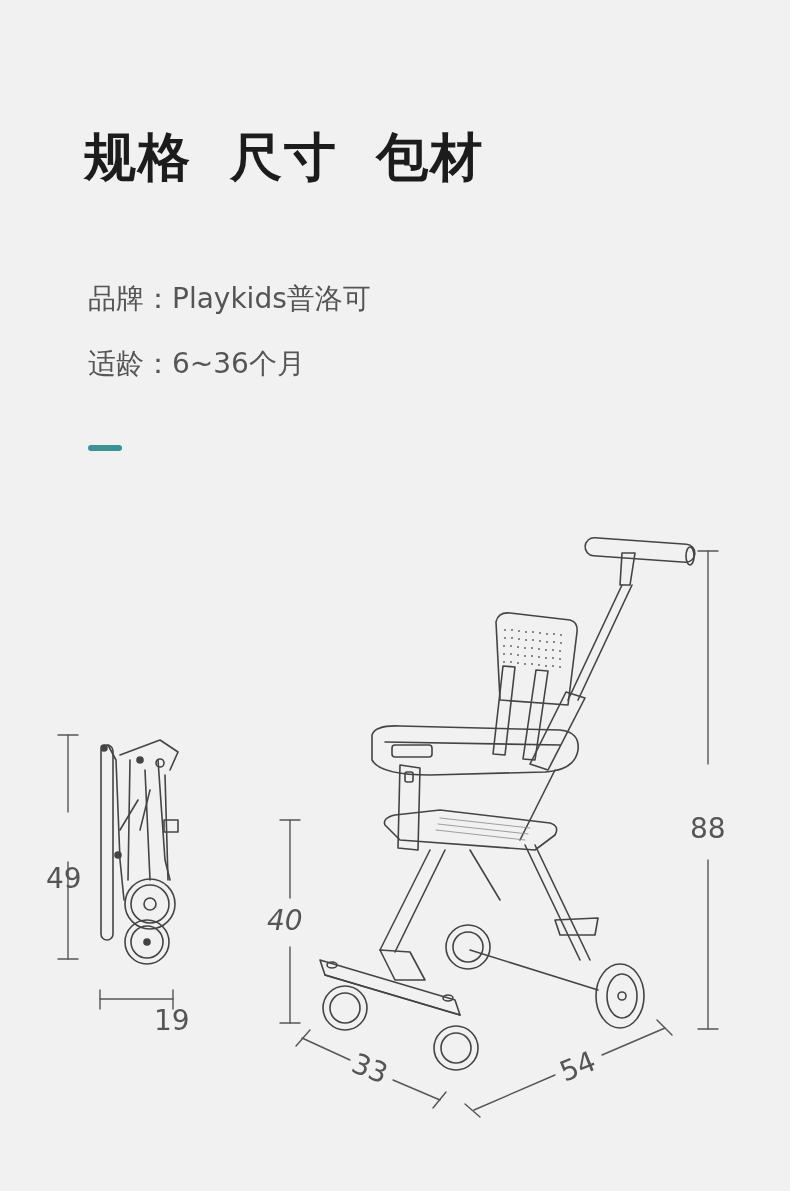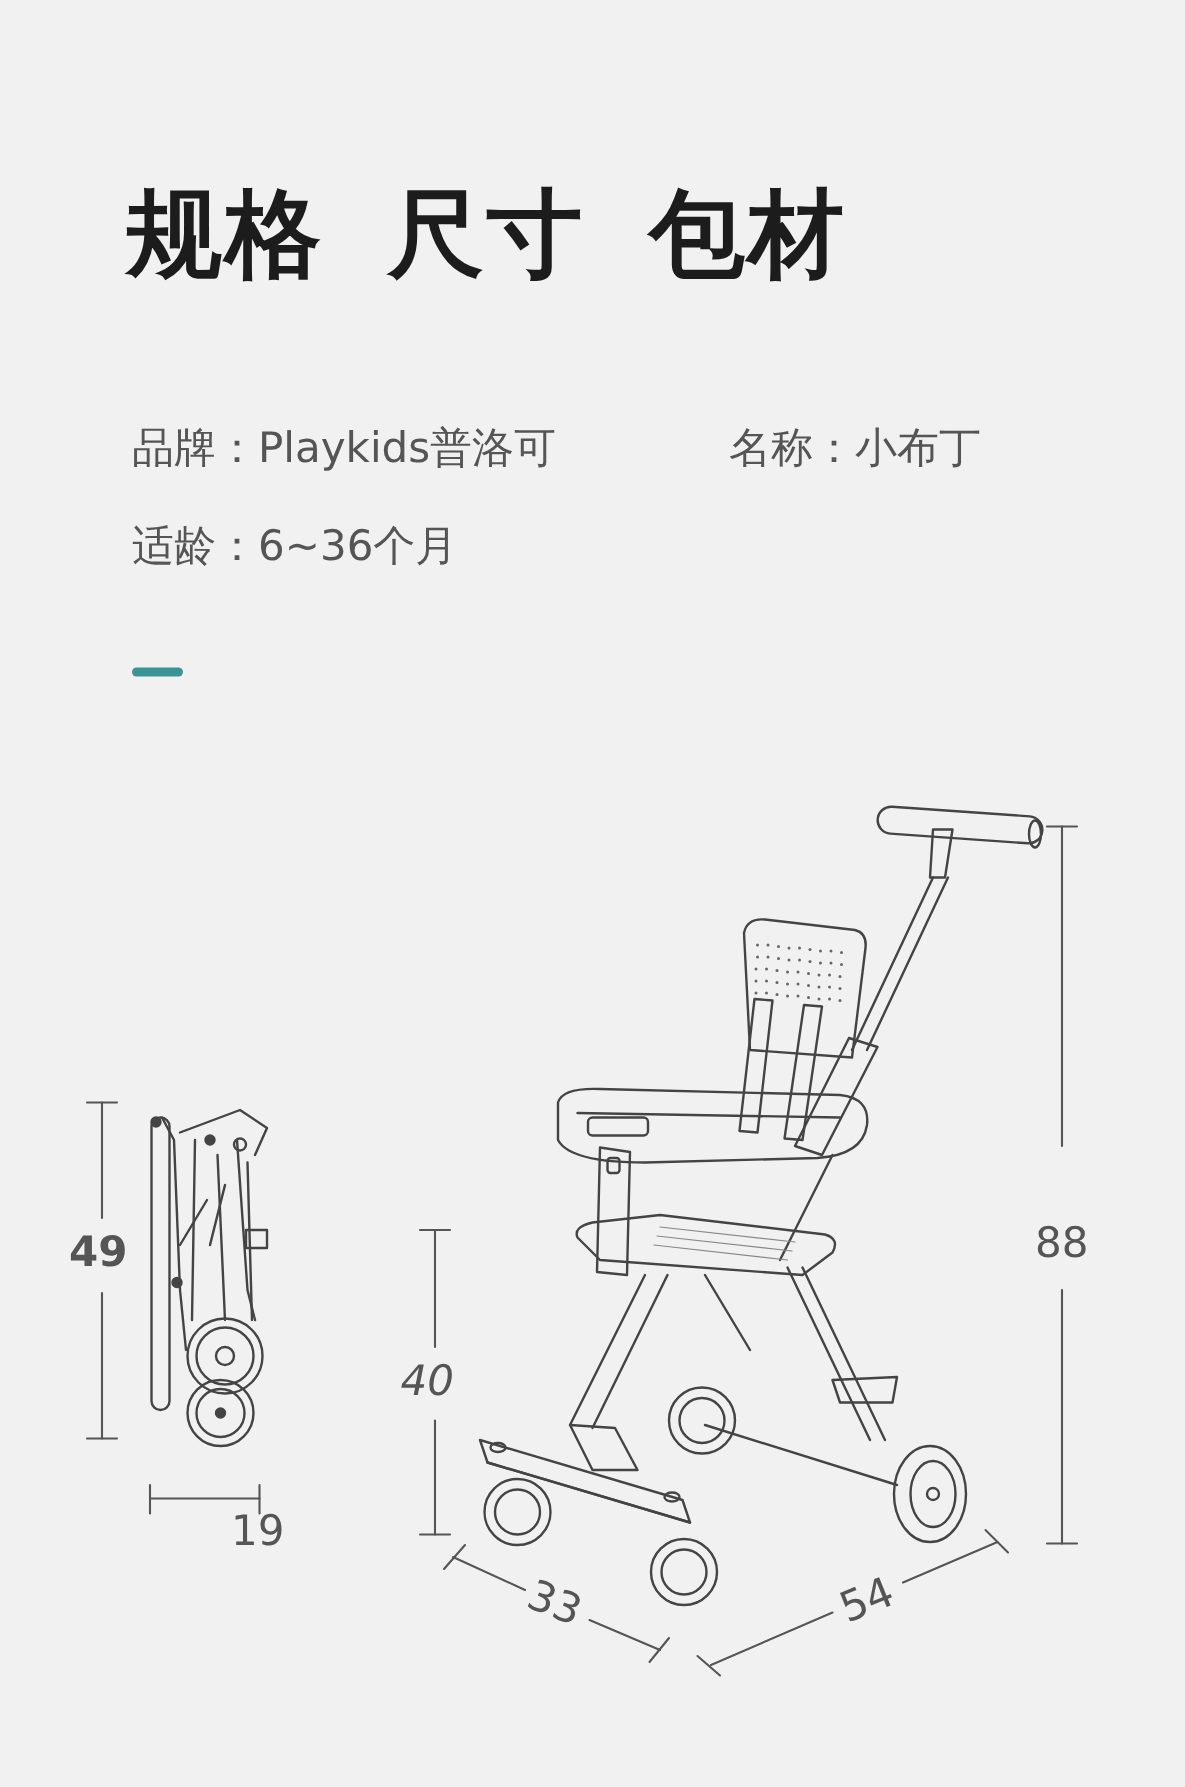--- a/index.html
+++ b/index.html
@@ -6,21 +6,21 @@
     body {
       width: 790px; height: 1191px;
       background: #f1f1f1;
       position: relative;
       overflow: hidden;
       font-family: "DejaVu Sans", "Liberation Sans", sans-serif;
       color: #4a4a4a;
     }
     .title {
       position: absolute; left: 84px; top: 112px;
-      font-size: 64px; font-weight: bold; color: #1c1c1c;
+      font-size: 52px; font-weight: bold; color: #1c1c1c;
       letter-spacing: 2px; line-height: 90px;
       word-spacing: 18px;
       white-space: nowrap;
     }
     .specs {
       position: absolute; top: 256px; font-size: 28px; line-height: 45px;
       color: #555555;
     }
     .specs.left { left: 88px; }
     .specs.right { left: 486px; }
@@ -39,21 +39,20 @@
 <body>
 
 <div class="title">规格 尺寸 包材</div>
 
 <div class="specs left">
   <div class="spec-row"><span>品牌：</span><span>Playkids普洛可</span></div>
   <div class="spec-row"><span>适龄：</span><span>6~36个月</span></div>
 </div>
 
 <div class="specs right">
-  <div class="spec-row"><span>名称：</span><span>小布丁</span></div>
 </div>
 
 <div class="accent-bar"></div>
 
 <svg class="drawing" width="790" height="1191" fill="none" stroke="#444" stroke-width="1.6" stroke-linecap="round" stroke-linejoin="round">
 
   <g>
     <rect x="101" y="745" width="12" height="195" rx="6"></rect>
     <path d="M108 745 L116 760 L120 860 L124 900"></path>
     <path d="M120 755 L160 740 L178 752 L170 770"></path>
@@ -206,18 +205,18 @@
     <line x1="296" y1="1046" x2="310" y2="1030"></line>
     <line x1="433" y1="1108" x2="446" y2="1092"></line>
 
     <line x1="474" y1="1110" x2="555" y2="1075"></line>
     <line x1="602" y1="1055" x2="665" y2="1028"></line>
     <line x1="465" y1="1104" x2="480" y2="1117"></line>
     <line x1="657" y1="1020" x2="672" y2="1035"></line>
   </g>
 </svg>
 
-<div class="dim-label" style="left:46px; top:818px;font-weight:bold;">49</div>
+<div class="dim-label" style="left:46px; top:862px;">49</div>
 <div class="dim-label" style="left:116px; top:1004px;margin-left:38px;">19</div>
 <div class="dim-label" style="left:267px; top:904px;font-style:italic;">40</div>
 <div class="dim-label" style="left:690px; top:792px;margin-top:20px;">88</div>
 <div class="dim-label" style="left:352px; top:1052px; transform:rotate(22deg);">33</div>
 <div class="dim-label" style="left:560px; top:1050px; transform:rotate(-22deg);">54</div>
 
 </body></html>

